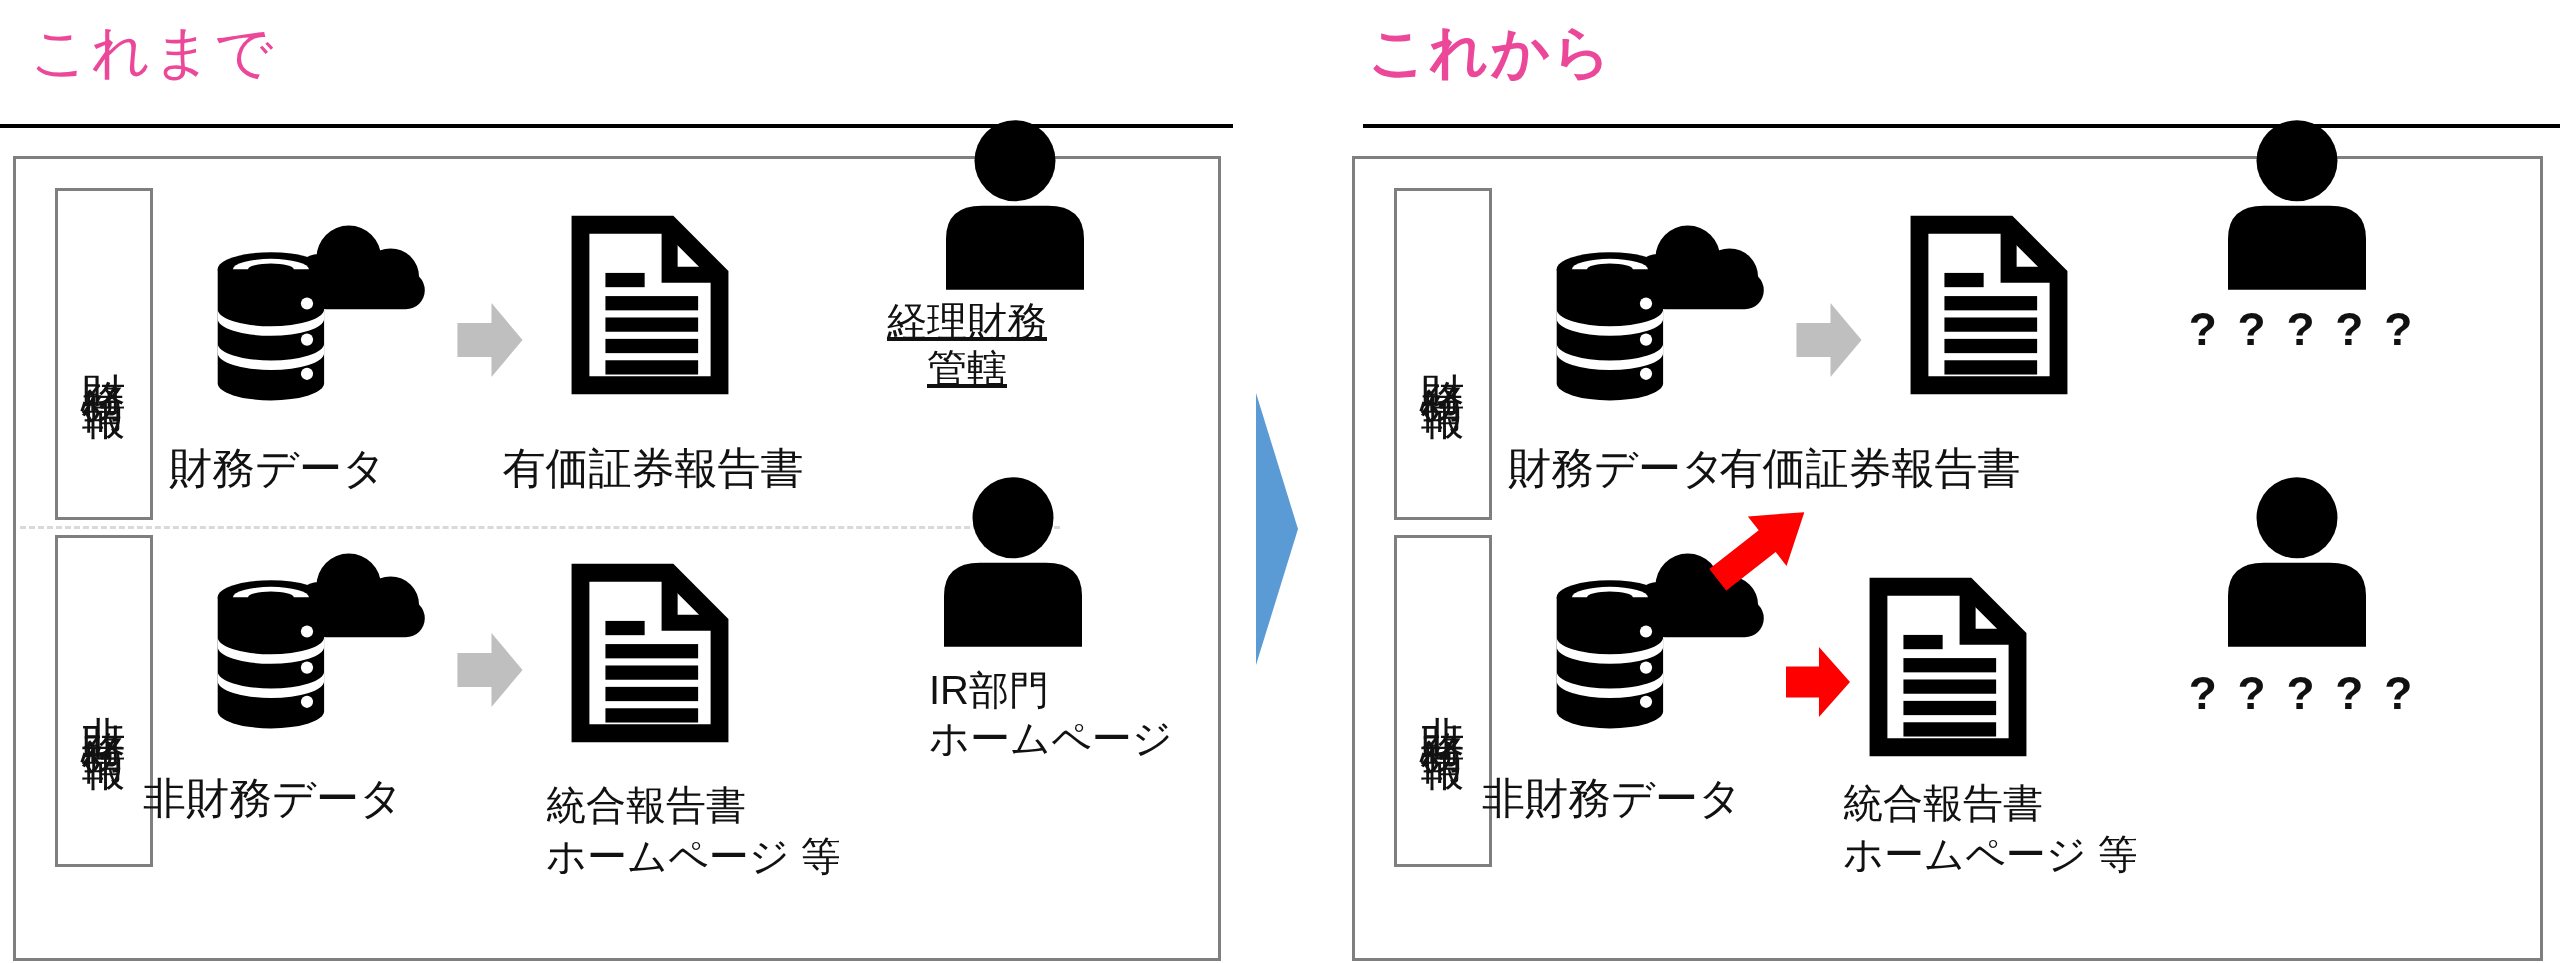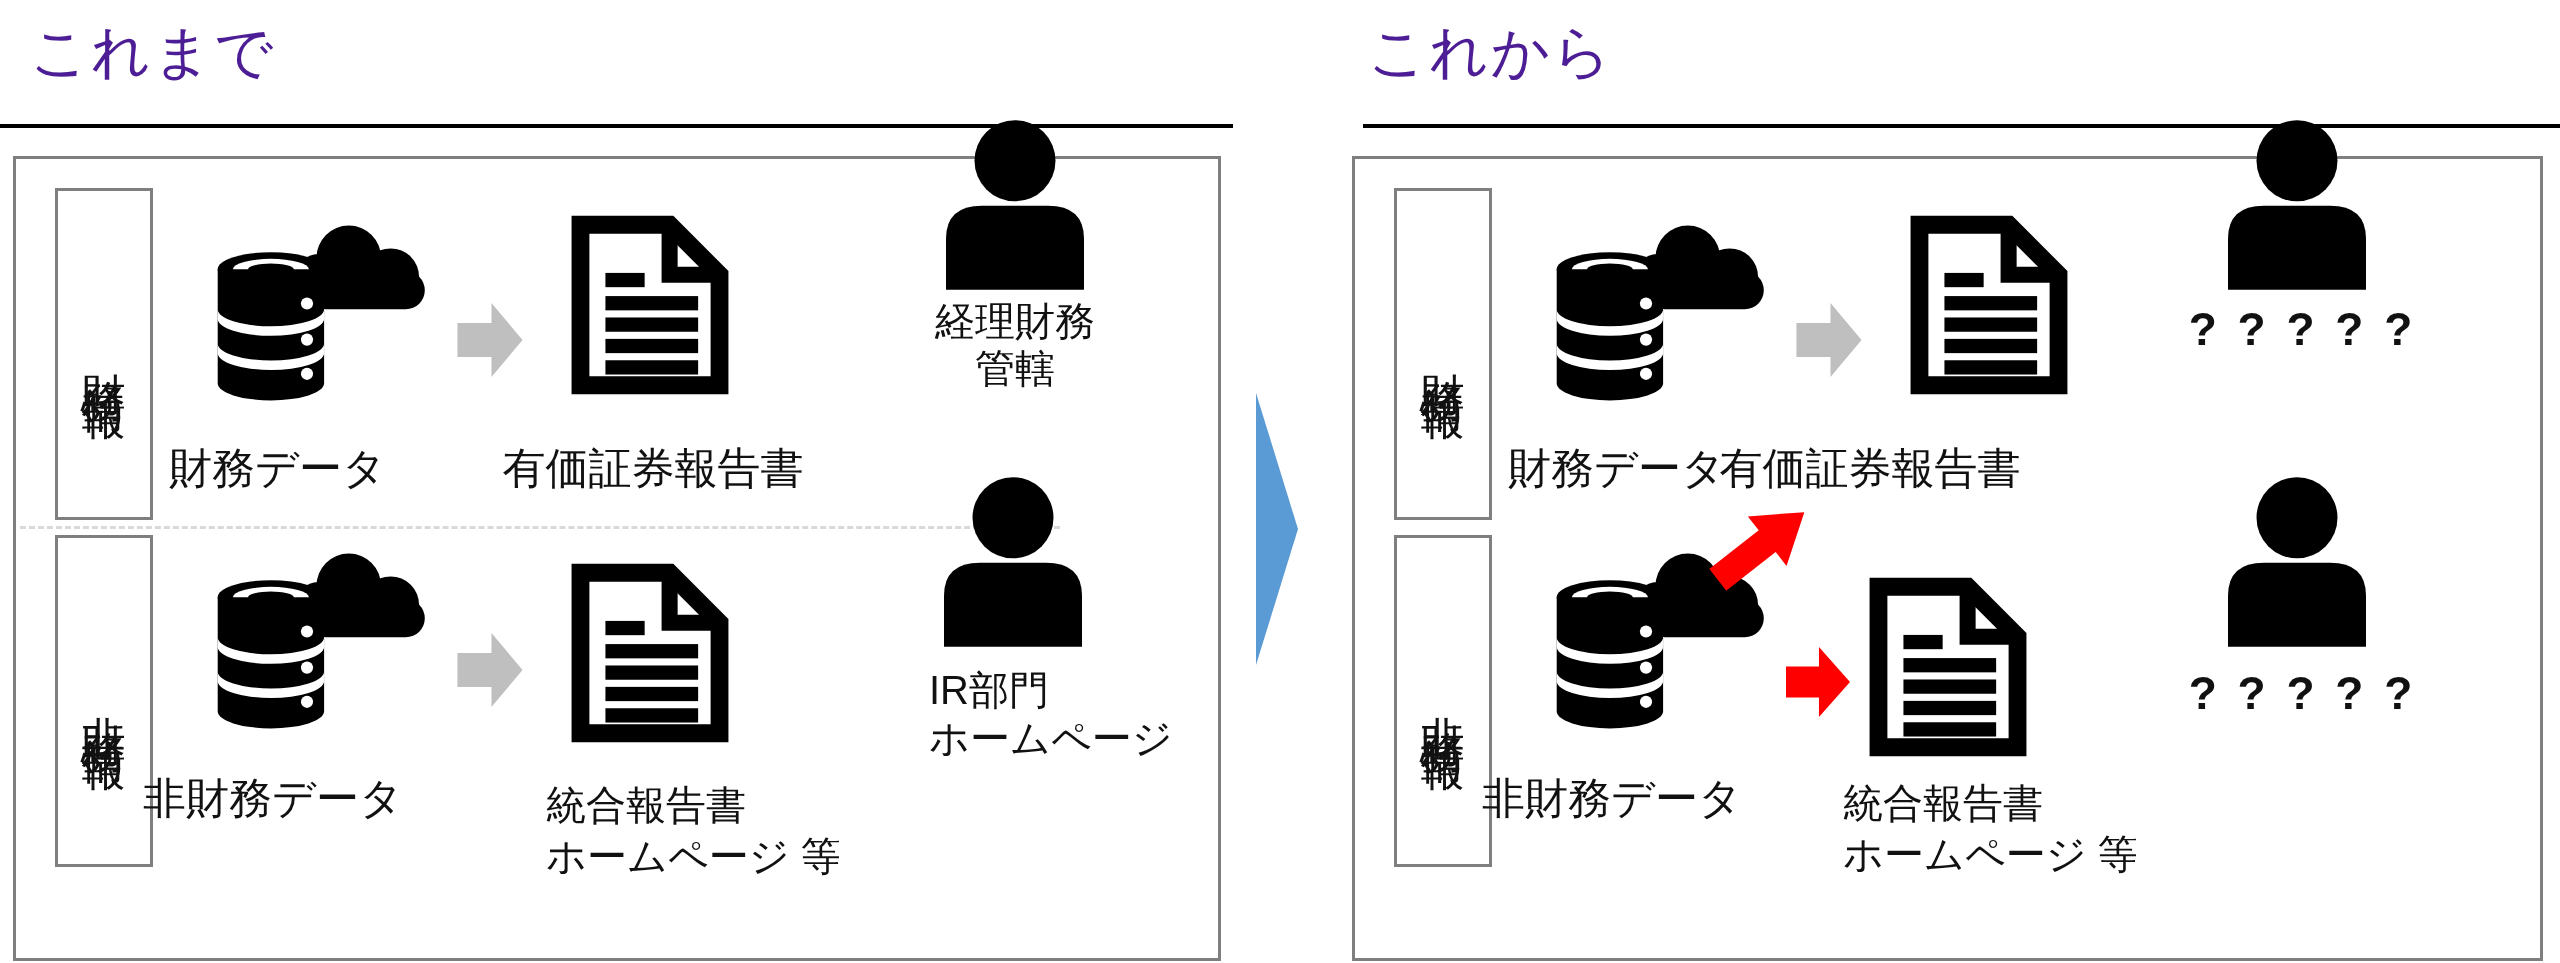--- a/index.html
+++ b/index.html
@@ -1,21 +1,21 @@
 <!DOCTYPE html>
 <html><head>
 <meta charset="utf-8">
 <style>
   html,body{margin:0;padding:0;background:#fff;}
   .canvas{
     position:relative;width:2560px;height:963px;background:#ffffff;overflow:hidden;
     font-family:"Liberation Sans","DejaVu Sans",sans-serif;color:#111;
   }
   .abs{position:absolute;}
-  .title{font-size:58px;font-weight:500;color:#4c1d95;letter-spacing:2px;white-space:nowrap;}
+  .title{font-size:58px;font-weight:500;color:#ec4899;letter-spacing:2px;white-space:nowrap;}
   .rule{background:#000;height:4px;}
   .outer-box{border:3px solid #7f7f7f;background:transparent;}
   .cat-box{border:3px solid #7f7f7f;display:flex;align-items:center;justify-content:center;}
   .cat-text{writing-mode:vertical-rl;text-orientation:upright;font-size:44px;letter-spacing:8px;line-height:1;}
   .lbl{font-size:43px;text-align:center;white-space:nowrap;}
   .lines{font-size:40px;line-height:51px;white-space:nowrap;}
   .owner-center{font-size:40px;line-height:47px;text-align:center;white-space:nowrap;}
   .qmarks{font-size:46px;font-weight:600;letter-spacing:4px;text-align:center;white-space:nowrap;}
   .dash{border-top:3px dashed #d9d9d9;height:0;}
   .icon svg{display:block;width:100%;height:100%;}
@@ -75,21 +75,21 @@
     </svg>
   </div>
   <div class="abs lbl" style="left:483px;top:440px;width:340px;">有価証券報告書</div>
 
   <div class="abs icon" style="left:940px;top:120px;width:150px;height:173px;">
     <svg viewBox="0 0 100 115">
         <circle class="ink" cx="50" cy="27" r="27"></circle>
         <path class="ink" d="M4,113 V79 Q4,57 28,57 H72 Q96,57 96,79 V113 Z"></path>
       </svg>
   </div>
-  <div class="abs owner-center" style="left:900px;top:298px;width:230px;">
+  <div class="abs owner-center" style="left:852px;top:298px;width:230px;text-decoration:underline;">
     <div>経理財務</div>
     <div>管轄</div>
   </div>
 
   <div class="abs dash" style="left:20px;top:526px;width:1040px;"></div>
 
   <div class="abs cat-box" style="left:55px;top:535px;width:92px;height:326px;">
     <span class="cat-text">非財務情報</span>
   </div>
 
@@ -144,21 +144,21 @@
     <div>IR部門</div>
     <div>ホームページ</div>
   </div>
 
   <div class="abs icon" style="left:1256px;top:393px;width:42px;height:272px;">
     <svg viewBox="0 0 42 272">
         <polygon class="b-arrow" points="0,0 42,136 0,272"></polygon>
       </svg>
   </div>
 
-  <div class="abs title" style="left:1368px;top:14px;">これから</div>
+  <div class="abs title" style="left:1368px;top:14px;font-weight:bold;">これから</div>
   <div class="abs rule" style="left:1363px;top:124px;width:1197px;"></div>
   <div class="abs outer-box" style="left:1352px;top:156px;width:1185px;height:799px;"></div>
 
   <div class="abs cat-box" style="left:1394px;top:188px;width:92px;height:326px;">
     <span class="cat-text">財務情報</span>
   </div>
 
   <div class="abs icon" style="left:1551px;top:218px;width:228px;height:190px;">
     <svg viewBox="0 0 120 100">
       <circle class="ink" cx="72" cy="21" r="17"></circle>

